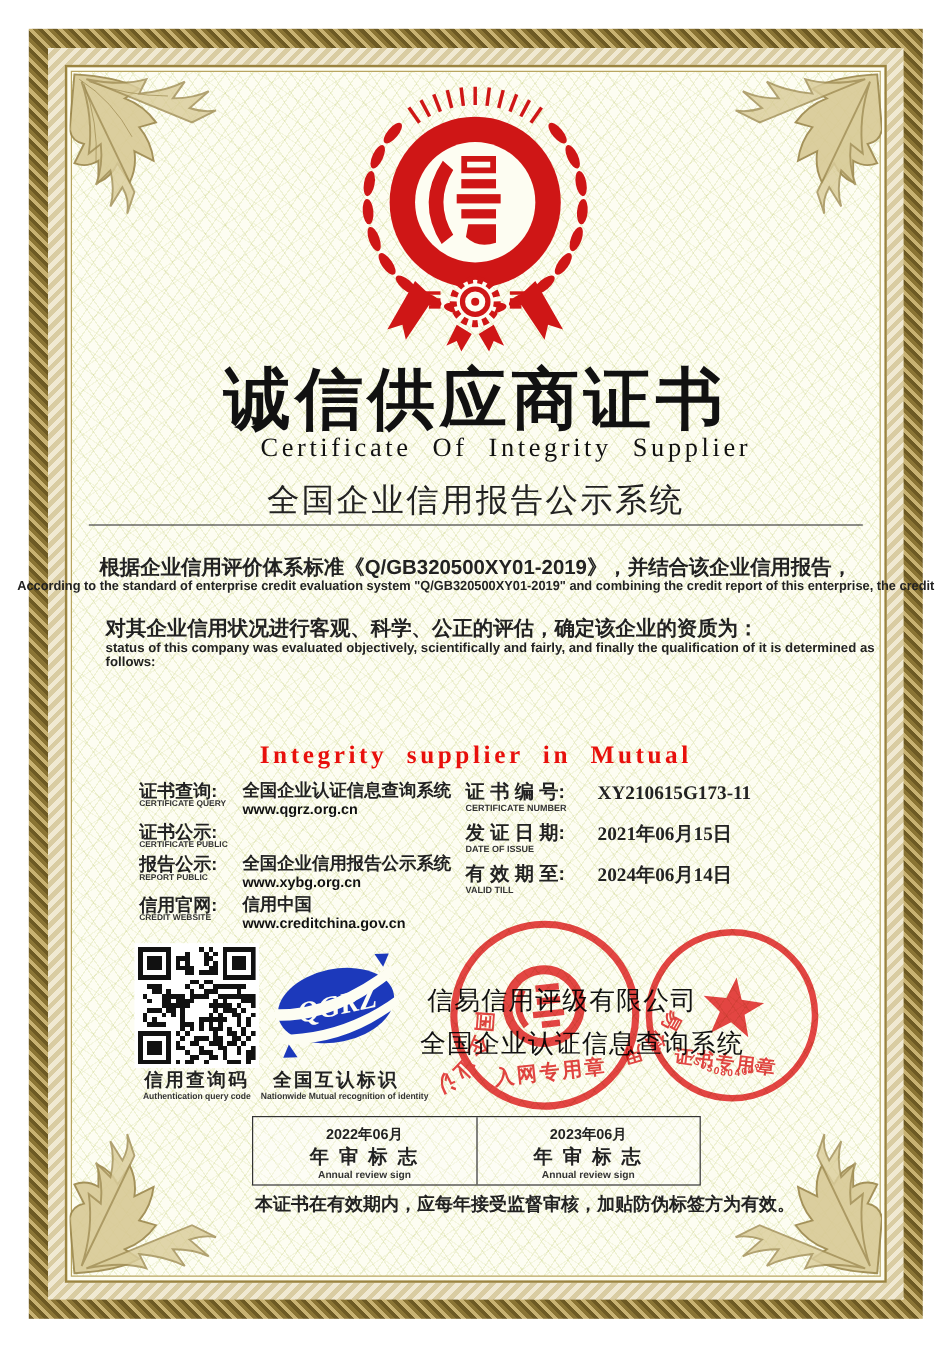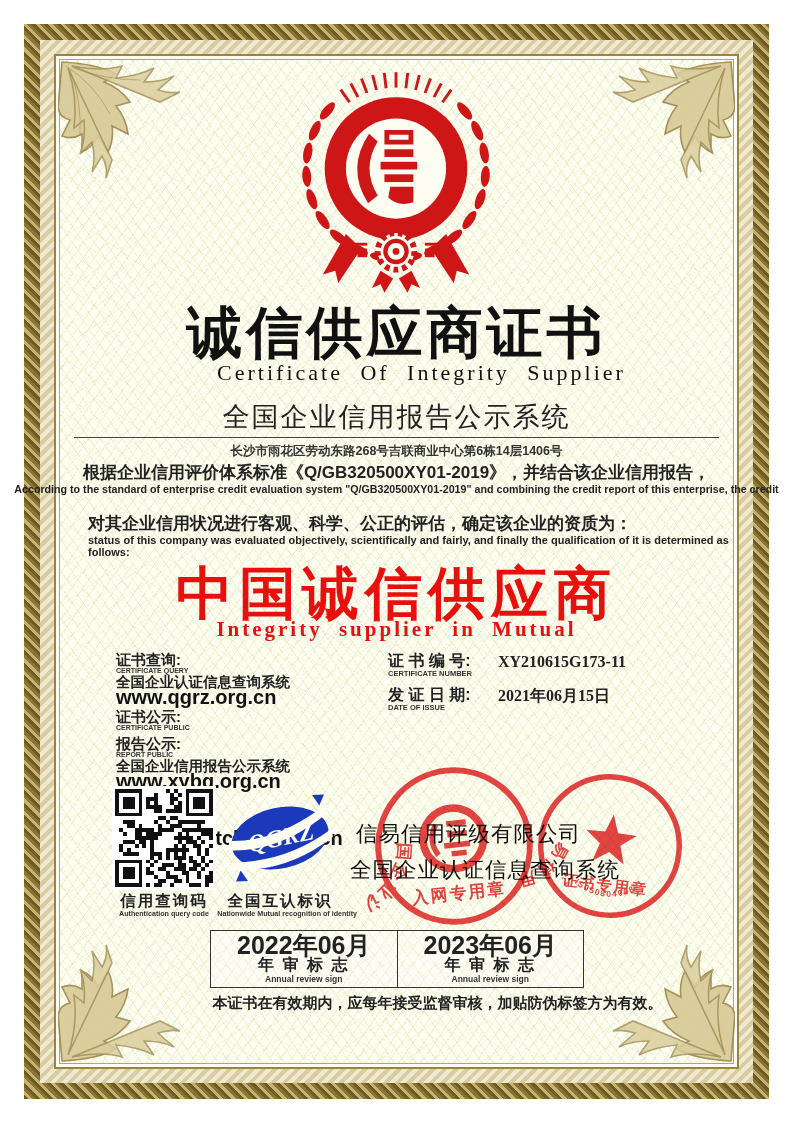--- a/index.html
+++ b/index.html
@@ -38,26 +38,26 @@
   .para1-en{left:0;top:483px;}
   .para2-zh{left:88px;top:512px;width:640px;text-align:left;font-size:17px;font-weight:bold;color:#222;}
   .para2-en{left:88px;top:534px;width:660px;text-align:left;font-size:11px;font-weight:bold;color:#222;}
   .award-zh{left:0;top:556px;width:793px;text-align:center;font-size:57px;font-weight:bold;
     letter-spacing:6px;color:#e8100c;}
   .award-en{left:0;top:617px;width:793px;text-align:center;font-family:"Liberation Serif",serif;
     font-weight:bold;font-size:21px;letter-spacing:3px;word-spacing:8px;color:#e8100c;}
   
   .info-left{left:116px;top:652px;width:275px;}
   .info-right{left:388px;top:652px;width:320px;}
-  .irow{display:flex;margin-bottom:4px;flex-direction:column;}
+  .irow{display:flex;margin-bottom:4px;}
   .ilabel{width:86px;flex:none;}
   .ilabel .zh{font-size:15px;font-weight:bold;color:#222;line-height:15px;}
   .ilabel .en{font-size:7px;font-weight:bold;color:#333;letter-spacing:0;line-height:8px;white-space:nowrap;}
   .ivalue .zh{font-size:14.5px;font-weight:600;color:#222;line-height:15px;}
-  .ivalue .url{font-size:20px;font-weight:bold;color:#111;line-height:15px;}
+  .ivalue .url{font-size:12px;font-weight:bold;color:#111;line-height:15px;}
   .rrow{margin-bottom:8px;display:flex;align-items:flex-start;}
   .rlabel{width:110px;flex:none;}
   .rlabel .zh{font-size:16px;font-weight:bold;color:#222;line-height:17px;white-space:nowrap;}
   .rlabel .en{font-size:7.5px;font-weight:bold;color:#333;line-height:9px;white-space:nowrap;}
   .rvalue{font-size:16px;font-weight:600;color:#222;line-height:18px;padding-top:1px;font-family:Liberation Serif, serif;}
   
   .qr-box{left:112px;top:786px;width:104px;height:104px;background:#fff;padding:3px;box-sizing:border-box;}
   .qr-label{left:96px;top:892px;width:136px;text-align:center;}
   .qgrz{left:226px;top:790px;width:108px;height:96px;}
   .qgrz-label{left:214px;top:892px;width:132px;text-align:center;}
@@ -65,21 +65,21 @@
   .stamp-label-en{font-size:7.5px;font-weight:bold;color:#333;line-height:9px;white-space:nowrap;transform:scaleX(.95);}
   .issuer1{left:356px;top:819px;font-size:21.5px;color:#111;z-index:1;letter-spacing:1px;}
   .issuer2{left:350px;top:855px;font-size:21.5px;color:#111;z-index:1;letter-spacing:1px;}
   .seal{z-index:2;mix-blend-mode:multiply;opacity:.9;}
   .seal1{left:362px;top:754px;width:184px;height:184px;transform:rotate(-6deg);}
   .seal2{left:526px;top:762px;width:168px;height:168px;transform:rotate(7deg);}
   
   .review{left:210px;top:930px;width:372px;height:56px;display:flex;border:1.5px solid #333;background:rgba(255,255,255,.25);}
   .rcell{flex:1;text-align:center;padding-top:3px;}
   .rcell + .rcell{border-left:1.5px solid #333;}
-  .rdate{font-size:25px;font-weight:600;color:#222;line-height:22px;}
+  .rdate{font-size:12px;font-weight:600;color:#222;line-height:22px;}
   .rzh{font-size:16px;font-weight:bold;letter-spacing:2px;color:#222;line-height:18px;}
   .ren{font-size:8.5px;font-weight:bold;color:#333;line-height:10px;}
   .statement{left:0;top:994px;width:793px;text-align:center;font-size:15px;font-weight:bold;color:#222;padding-left:41px;}
   .note{left:82px;top:1015px;width:632px;font-size:11.3px;font-weight:bold;color:#333;
     line-height:1.42;text-align:justify;text-indent:2em;}
 </style>
 </head>
 <body>
 
 <div class="page">
@@ -178,28 +178,26 @@
       <path d="M162,168 l24,42 l-13,-4 l-3,13 l-24,-36 z"></path>
       <path d="M94,206 l-9,18 l9,-4 l4,9 l9,-15 z"></path>
       <path d="M126,206 l9,18 l-9,-4 l-4,9 l-9,-15 z"></path>
     </g>
   </svg>
 
   <div class="abs title-zh">诚信供应商证书</div>
   <div class="abs title-en">Certificate Of Integrity Supplier</div>
   <div class="abs company">全国企业信用报告公示系统</div>
   <div class="abs hr"></div>
-  <div class="abs address">长沙市雨花区劳动东路268号吉联商业中心第6栋14层1406号</div>
 
   <div class="abs para1-zh">根据企业信用评价体系标准《Q/GB320500XY01-2019》，并结合该企业信用报告，</div>
   <div class="abs para-en para1-en">According to the standard of enterprise credit evaluation system "Q/GB320500XY01-2019" and combining the credit report of this enterprise, the credit</div>
   <div class="abs para2-en">status of this company was evaluated objectively, scientifically and fairly, and finally the qualification of it is determined as follows:</div>
   <div class="abs para2-zh">对其企业信用状况进行客观、科学、公正的评估，确定该企业的资质为：</div>
 
-  <div class="abs award-zh">中国诚信供应商</div>
   <div class="abs award-en">Integrity supplier in Mutual</div>
 
   <div class="abs info-left">
     <div class="irow">
       <div class="ilabel">
           <div class="zh">证书查询:</div>
           <div class="en">CERTIFICATE QUERY</div>
         </div>
       <div class="ivalue">
           <div class="zh">全国企业认证信息查询系统</div>
@@ -241,20 +239,27 @@
           <div class="en">CERTIFICATE NUMBER</div>
         </div>
       <div class="rvalue">XY210615G173-11</div>
     </div>
     <div class="rrow">
       <div class="rlabel">
           <div class="zh">发 证 日 期:</div>
           <div class="en">DATE OF ISSUE</div>
         </div>
       <div class="rvalue">2021年06月15日</div>
+    </div>
+    <div class="rrow">
+      <div class="rlabel">
+          <div class="zh">有 效 期 至:</div>
+          <div class="en">VALID TILL</div>
+        </div>
+      <div class="rvalue">2024年06月14日</div>
     </div>
   </div>
 
   <div class="abs qr-box">
     <svg id="qr-svg" viewBox="0 0 25 25" width="98" height="98" shape-rendering="crispEdges">
         <rect x="13" y="0" width="1" height="1" fill="#111"></rect>
         <rect x="15" y="0" width="1" height="1" fill="#111"></rect>
         <rect x="10" y="1" width="1" height="1" fill="#111"></rect>
         <rect x="14" y="1" width="1" height="1" fill="#111"></rect>
         <rect x="16" y="1" width="1" height="1" fill="#111"></rect>

